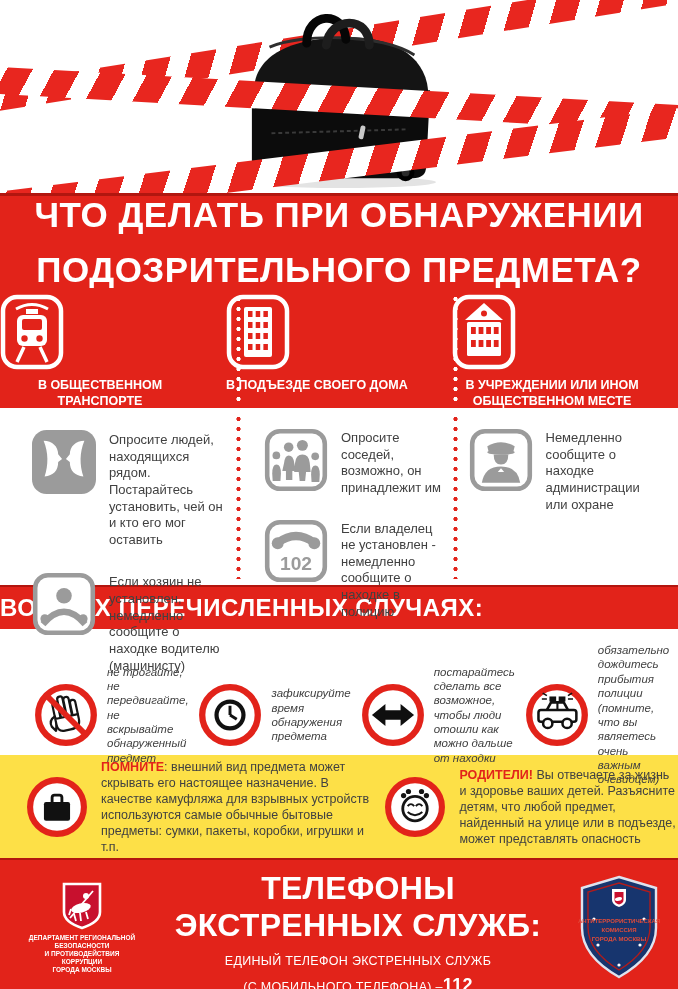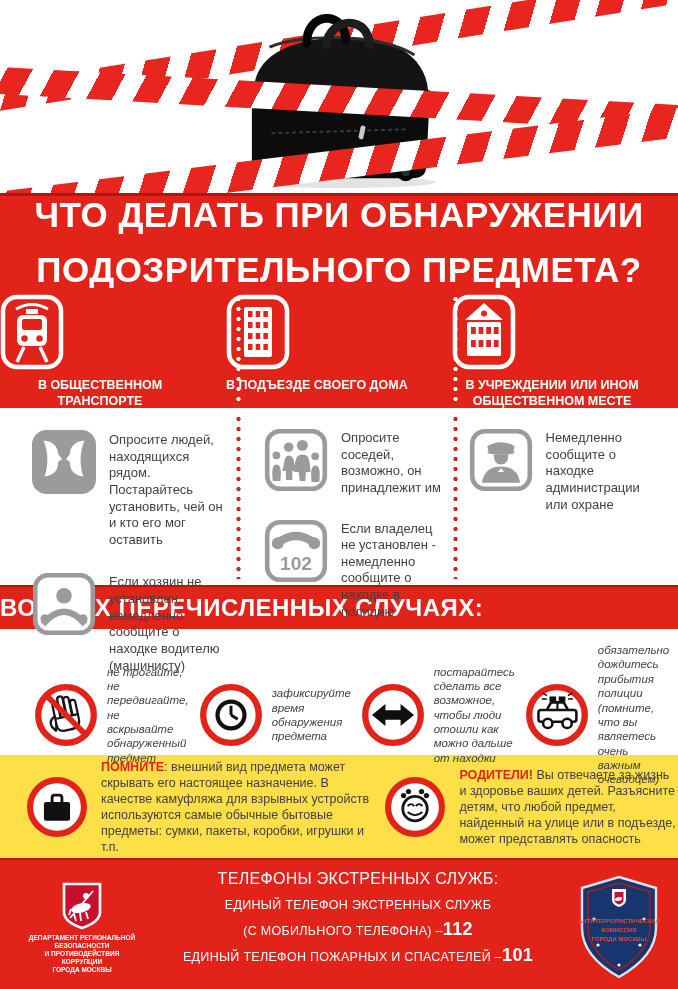--- a/index.html
+++ b/index.html
@@ -34,35 +34,35 @@
   .adv-col.c3{width:223px;padding:20px 24px 0 16px;}
   .adv-item{display:flex;gap:13px;align-items:flex-start;}
   .adv-item .txt{font-size:13px;line-height:1.28;margin-top:2px;}
   
   .cases-band{height:42px;display:flex;align-items:center;justify-content:flex-start;border-top:2px solid #b2160f;}
   .cases-band div{font-size:24px;font-weight:bold;letter-spacing:.5px;}
   .cases{height:126px;background:#fff;color:#414141;display:flex;flex-direction:column;}
   .cases-row{display:flex;padding:14px 6px 0 34px;gap:10px;}
   .case-item{display:flex;align-items:center;gap:9px;font-style:italic;}
   .case-item .txt{font-size:11.5px;line-height:1.25;}
-  .case-item.w1{width:172px;} .case-item.w2{width:152px;} .case-item.w3{width:156px;} .case-item.w4{width:166px;}
+  .case-item.w1{width:172px;} .case-item.w2{width:152px;justify-content:flex-end;} .case-item.w3{width:156px;} .case-item.w4{width:166px;}
   .hdots{height:5px;margin:12px 88px 0 86px;background-image:radial-gradient(circle,#e2231a 1.9px,transparent 2.3px);background-size:10px 5px;background-repeat:repeat-x;}
   
   .reminders{height:103px;background:#fde047;color:#414141;display:flex;}
   .rem-item{display:flex;align-items:center;gap:13px;}
   .rem-item.r1{width:352px;padding-left:26px;}
   .rem-item.r2{width:300px;padding-left:14px;}
   .rem-item .txt{font-size:12.5px;line-height:1.28;}
   .lead{color:#e2231a;font-weight:bold;}
   
   .footer{height:136px;display:flex;border-top:2px solid #b2160f;}
   .f-left{width:148px;display:flex;flex-direction:column;align-items:center;justify-content:center;padding-left:8px;}
   .f-left .em-lines{margin-top:4px;font-size:6.5px;font-weight:bold;text-align:center;line-height:1.25;}
   .f-center{flex:1;text-align:center;padding-top:10px;}
-  .f-title{font-size:16px;font-weight:normal;letter-spacing:.3px;}
+  .f-title{font-size:32px;font-weight:bold;letter-spacing:.3px;}
   .ph-line{margin-top:5px;font-size:12.5px;letter-spacing:.3px;}
   .ph-line .num{font-size:18px;font-weight:bold;}
   .f-right{width:118px;position:relative;display:flex;align-items:center;justify-content:center;}
   .shield-wrap{position:relative;width:82px;height:106px;}
   .shield-text{position:absolute;left:0;right:0;top:42px;text-align:center;font-size:6px;font-weight:bold;color:#e04b3a;line-height:1.5;}
   .icon{flex:0 0 auto;display:block;}
 </style>
 </head>
 <body>
 

